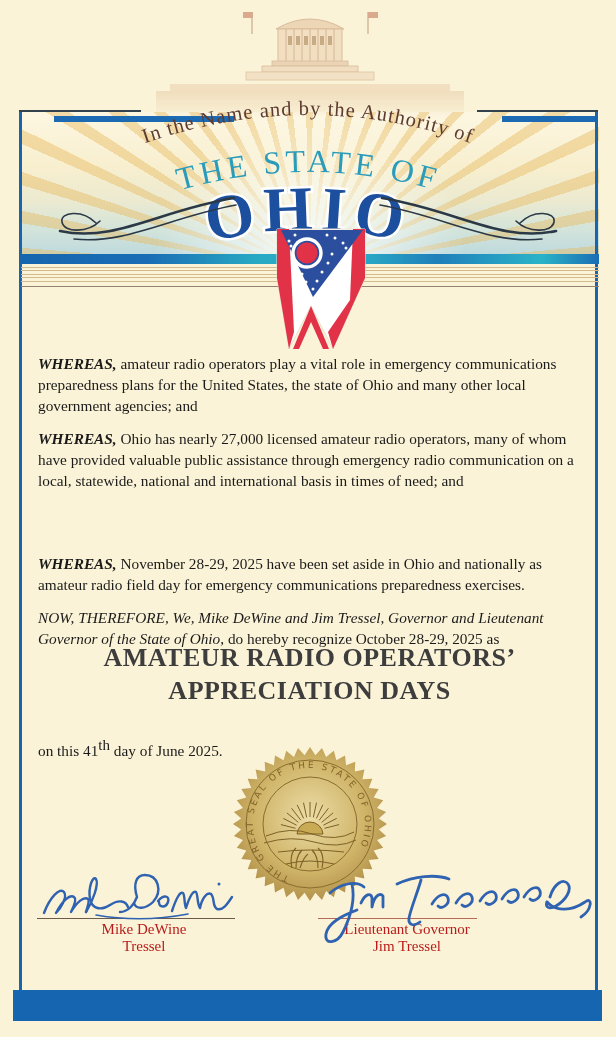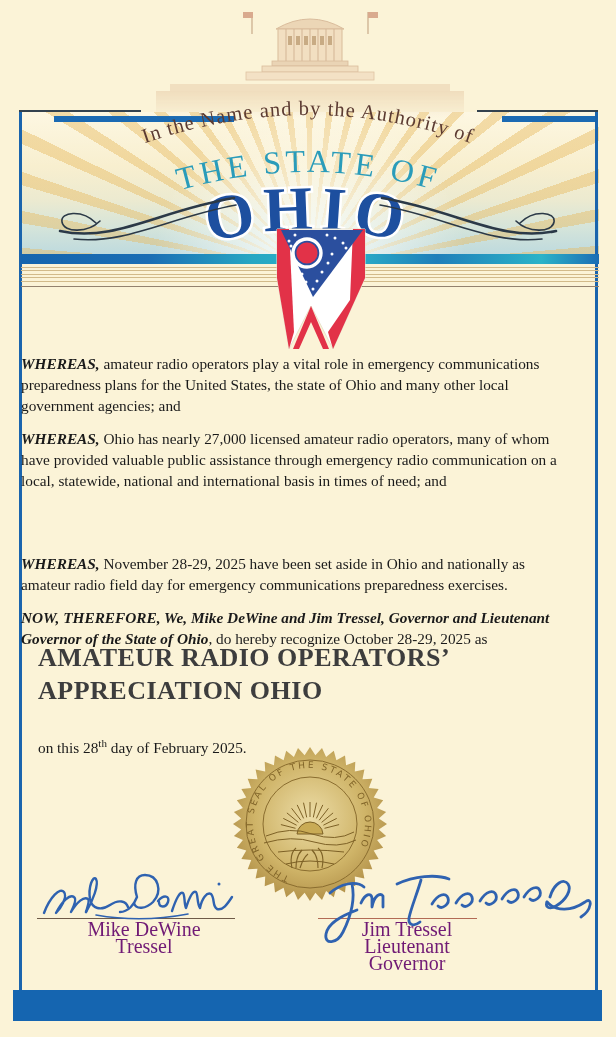--- a/index.html
+++ b/index.html
@@ -20,28 +20,28 @@
   .thin-corner.left{left:19px;width:122px;} .thin-corner.right{left:477px;width:121px;}
   .thick-seg{position:absolute;top:116px;height:6px;background:#1b6ab3;}
   .thick-seg.left{left:54px;width:180px;} .thick-seg.right{left:502px;width:96px;}
   .band{position:absolute;left:21px;top:254px;width:578px;height:10px;
     background:linear-gradient(90deg,#1565ae 0%,#1a6db4 22%,#27a7c3 40%,#2cb7ca 55%,#1f7fba 72%,#2ab3c8 90%,#1b6db4 100%);}
   .pinstripes{position:absolute;left:21px;top:267px;width:578px;height:16px;
     background:repeating-linear-gradient(180deg,#d2ba8a 0 1px,rgba(0,0,0,0) 1px 3.5px);}
   .darkline{position:absolute;left:21px;top:286px;width:578px;height:1px;background:#93826f;}
   .bottom-bar{position:absolute;left:13px;top:990px;width:589px;height:31px;background:#1565b0;}
   
-  .para{position:absolute;left:21px;width:543px;font-size:15.3px;line-height:1.36;color:#1a1a1a;}
+  .para{position:absolute;left:38px;width:543px;font-size:15.3px;line-height:1.36;color:#1a1a1a;}
   .lead{font-weight:bold;font-style:italic;}
-  .bi{font-weight:bold;font-style:italic;}
-  .title{position:absolute;left:38px;width:543px;text-align:left;font-weight:bold;
+  .bi{font-weight:normal;font-style:italic;}
+  .title{position:absolute;left:38px;width:543px;text-align:center;font-weight:bold;
          font-size:26px;line-height:33px;letter-spacing:.5px;color:#3d3d3d;}
   .dateline{position:absolute;left:38px;width:543px;font-size:15.3px;}
-  .dateline sup{font-size:11px;margin-top:24px;}
-  .sig-block{position:absolute;text-align:center;font-size:20px;line-height:17px;color:#701a75;}
+  .dateline sup{font-size:15px;margin-top:24px;}
+  .sig-block{position:absolute;text-align:center;font-size:15px;line-height:17px;color:#b91c1c;}
   .sig-line{position:absolute;height:1px;}
   .sig-line.left{left:37px;top:918px;width:198px;background:#6e5a48;}
   .sig-line.right{left:318px;top:918px;width:159px;background:#b26a55;}
   .art{position:absolute;left:0;top:0;pointer-events:none;}
 </style>
 </head>
 <body>
 
 <div class="page">
 
@@ -62,35 +62,35 @@
 
   <p class="para" style="top:414px"><span class="lead">WHEREAS,</span><span> Ohio has nearly 27,000 licensed amateur radio operators, many of whom have provided valuable public assistance through emergency radio communication on a local, statewide, national and international basis in times of need; and</span></p>
 
 
   <p class="para" style="top:539px"><span class="lead">WHEREAS,</span><span> November 28-29, 2025 have been set aside in Ohio and nationally as amateur radio field day for emergency communications preparedness exercises.</span></p>
 
   <p class="para" style="top:593px"><span class="bi">NOW, THEREFORE, We, Mike DeWine and Jim Tressel, Governor and Lieutenant Governor of the State of Ohio</span><span>, do hereby recognize October 28-29, 2025 as</span></p>
 
   <div class="title" style="top:641px">
     <div>AMATEUR RADIO OPERATORS’</div>
-    <div>APPRECIATION OHIO</div>
+    <div>APPRECIATION DAYS</div>
   </div>
 
-  <p class="dateline" style="top:722px"><span>on this 28</span><sup>th</sup><span> day of February 2025.</span></p>
+  <p class="dateline" style="top:722px"><span>on this 41</span><sup>th</sup><span> day of June 2025.</span></p>
 
   <div class="sig-line left"></div>
   <div class="sig-line right"></div>
 
   <div class="sig-block" style="left:58px;top:921px;width:172px">
     <div>Mike DeWine</div>
     <div>Tressel</div>
   </div>
   <div class="sig-block" style="left:327px;top:921px;width:160px">
+    <div>Lieutenant Governor</div>
     <div>Jim Tressel</div>
-    <div>Lieutenant Governor</div>
   </div>
 
   <svg class="art" width="616" height="1037" viewBox="0 0 616 1037">
     <defs>
       <linearGradient id="facadeFade" x1="0" y1="0" x2="0" y2="1">
         <stop offset="0" stop-color="#e7cba8" stop-opacity="0.85"></stop>
         <stop offset="1" stop-color="#e7cba8" stop-opacity="0"></stop>
       </linearGradient>
       <radialGradient id="goldGrad" cx="0.5" cy="0.45" r="0.65">
         <stop offset="0" stop-color="#ecdca6"></stop>

